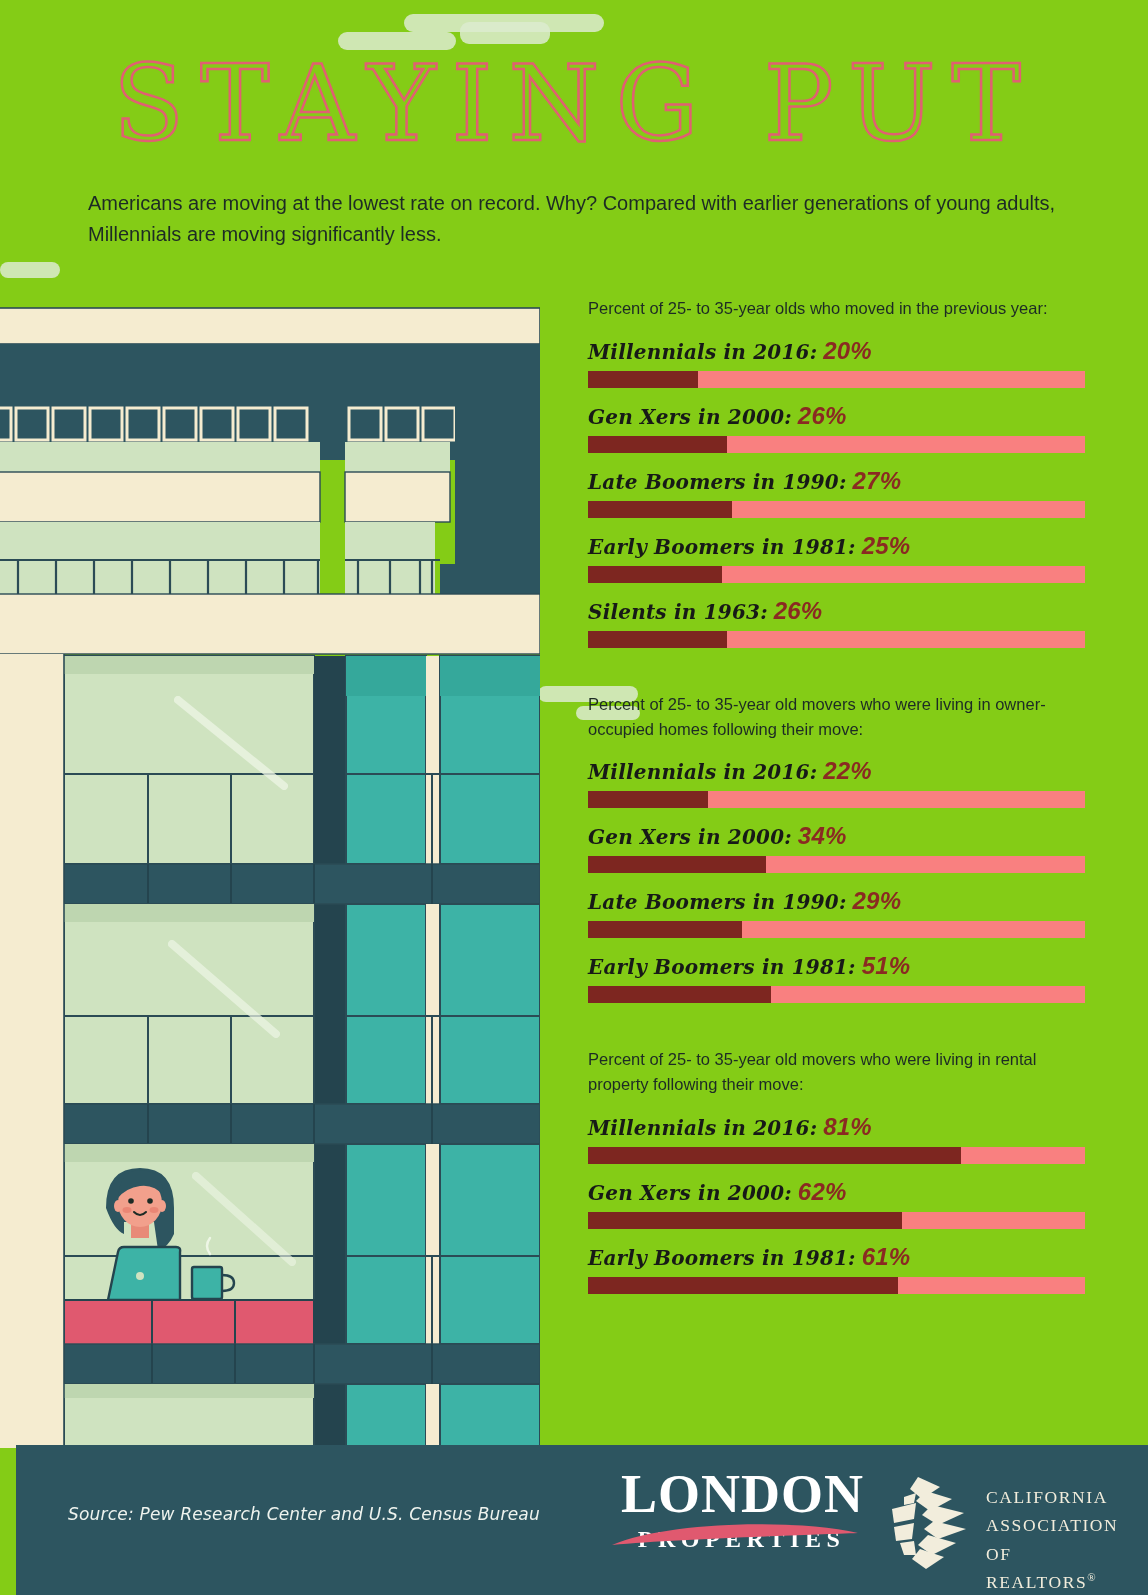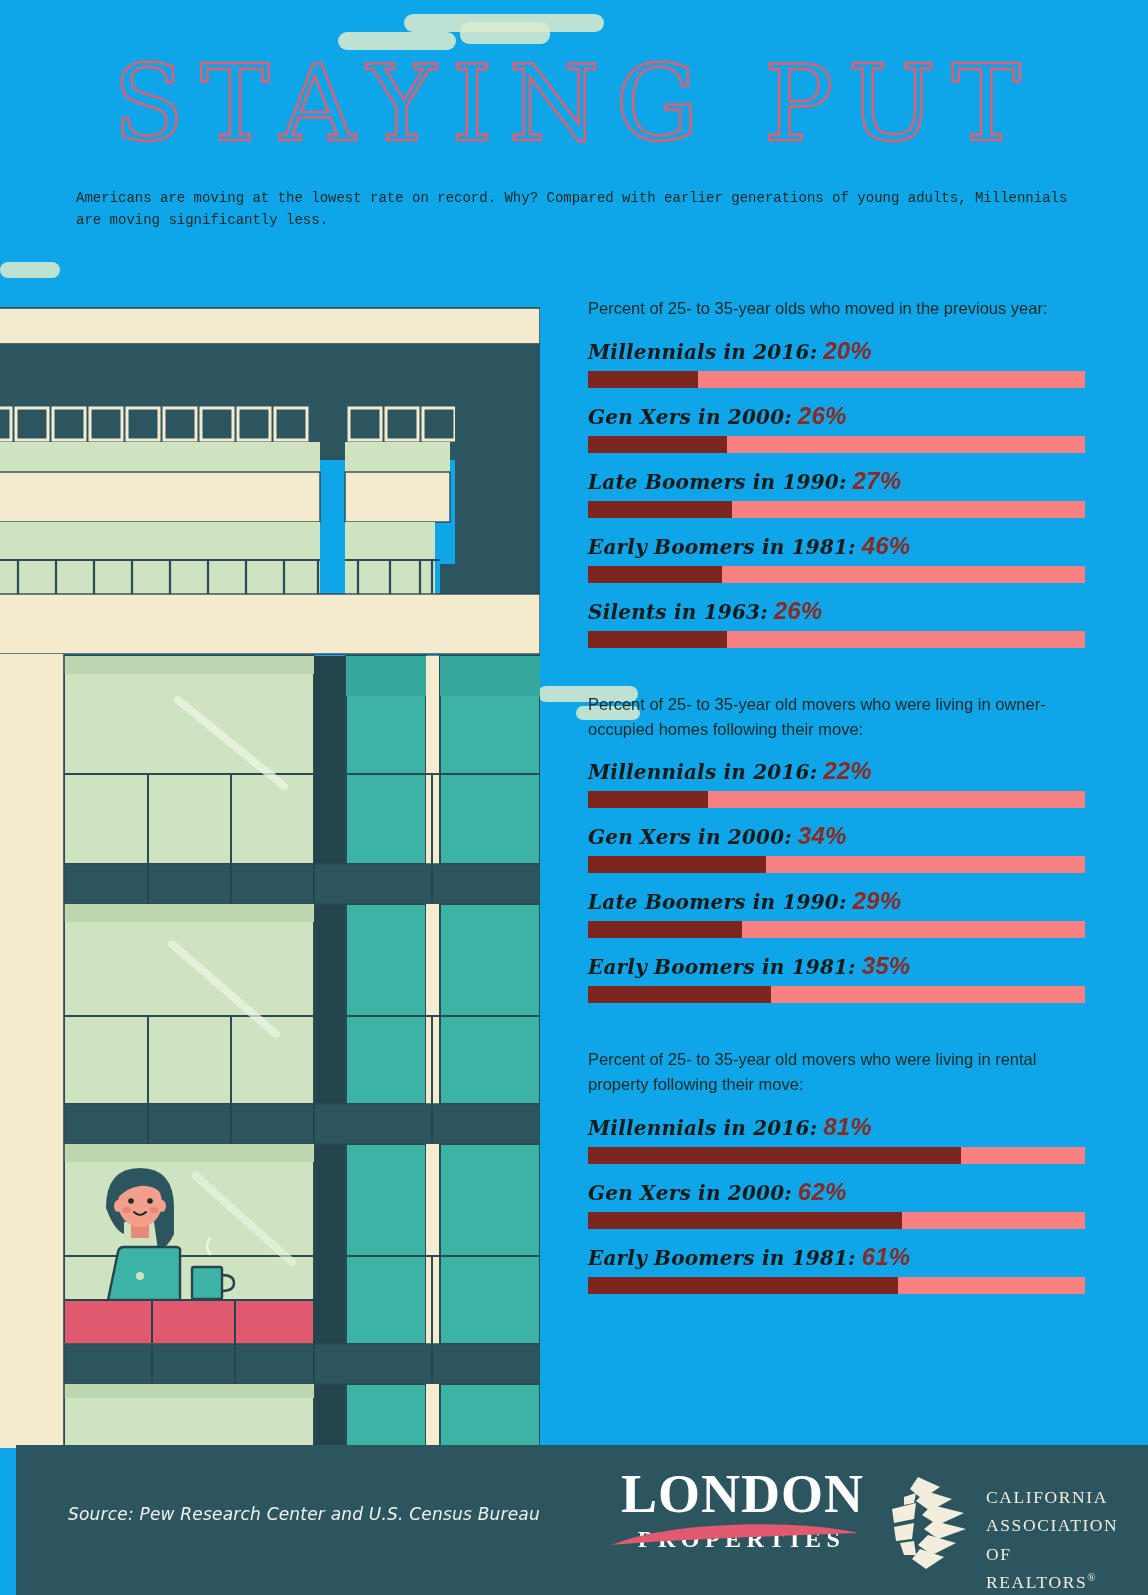--- a/index.html
+++ b/index.html
@@ -9,21 +9,21 @@
     height: 1595px;
     background: #d4e6c4;
     font-family: "Liberation Sans", sans-serif;
     overflow: hidden;
     position: relative;
   }
 
   .poster {
     position: absolute;
     inset: 0;
-    background: #0ea5e9;
+    background: #84cc16;
     overflow: hidden;
   }
 
   
   .cloud {
     position: absolute;
     background: #dcebcf;
     border-radius: 9px;
     opacity: .85;
     pointer-events: none;
@@ -43,25 +43,25 @@
     letter-spacing: 16px;
     color: transparent;
     -webkit-text-stroke: 2.5px #e06072;
     text-align: center;
     white-space: nowrap;
     font-weight: 400;
   }
 
   .subtitle {
     position: absolute;
-    left: 76px;
+    left: 88px;
     top: 188px;
     width: 1010px;
-    font-family: Liberation Mono, monospace;
-    font-size: 14px;
+    font-family: Liberation Sans, sans-serif;
+    font-size: 20px;
     line-height: 1.55;
     color: #1d2b25;
   }
 
   
   .illustration {
     position: absolute;
     left: 0;
     top: 300px;
     width: 540px;
@@ -392,21 +392,21 @@
         <div class="row-label">
           <span>Late Boomers in 1990:</span><span class="val">27%</span>
         </div>
         <div class="bar-track">
           <div class="bar-fill" style="width: 28.96%;"></div>
         </div>
       </div>
 
       <div class="row">
         <div class="row-label">
-          <span>Early Boomers in 1981:</span><span class="val">46%</span>
+          <span>Early Boomers in 1981:</span><span class="val">25%</span>
         </div>
         <div class="bar-track">
           <div class="bar-fill" style="width: 27%;"></div>
         </div>
       </div>
 
       <div class="row">
         <div class="row-label">
           <span>Silents in 1963:</span><span class="val">26%</span>
         </div>
@@ -441,21 +441,21 @@
         <div class="row-label">
           <span>Late Boomers in 1990:</span><span class="val">29%</span>
         </div>
         <div class="bar-track">
           <div class="bar-fill" style="width: 30.92%;"></div>
         </div>
       </div>
 
       <div class="row">
         <div class="row-label">
-          <span>Early Boomers in 1981:</span><span class="val">35%</span>
+          <span>Early Boomers in 1981:</span><span class="val">51%</span>
         </div>
         <div class="bar-track">
           <div class="bar-fill" style="width: 36.8%;"></div>
         </div>
       </div>
     </div>
 
     <div class="block" style="margin-top:44px;">
       <div class="block-caption">Percent of 25- to 35-year old movers who were living in rental property following their move:</div>
 

